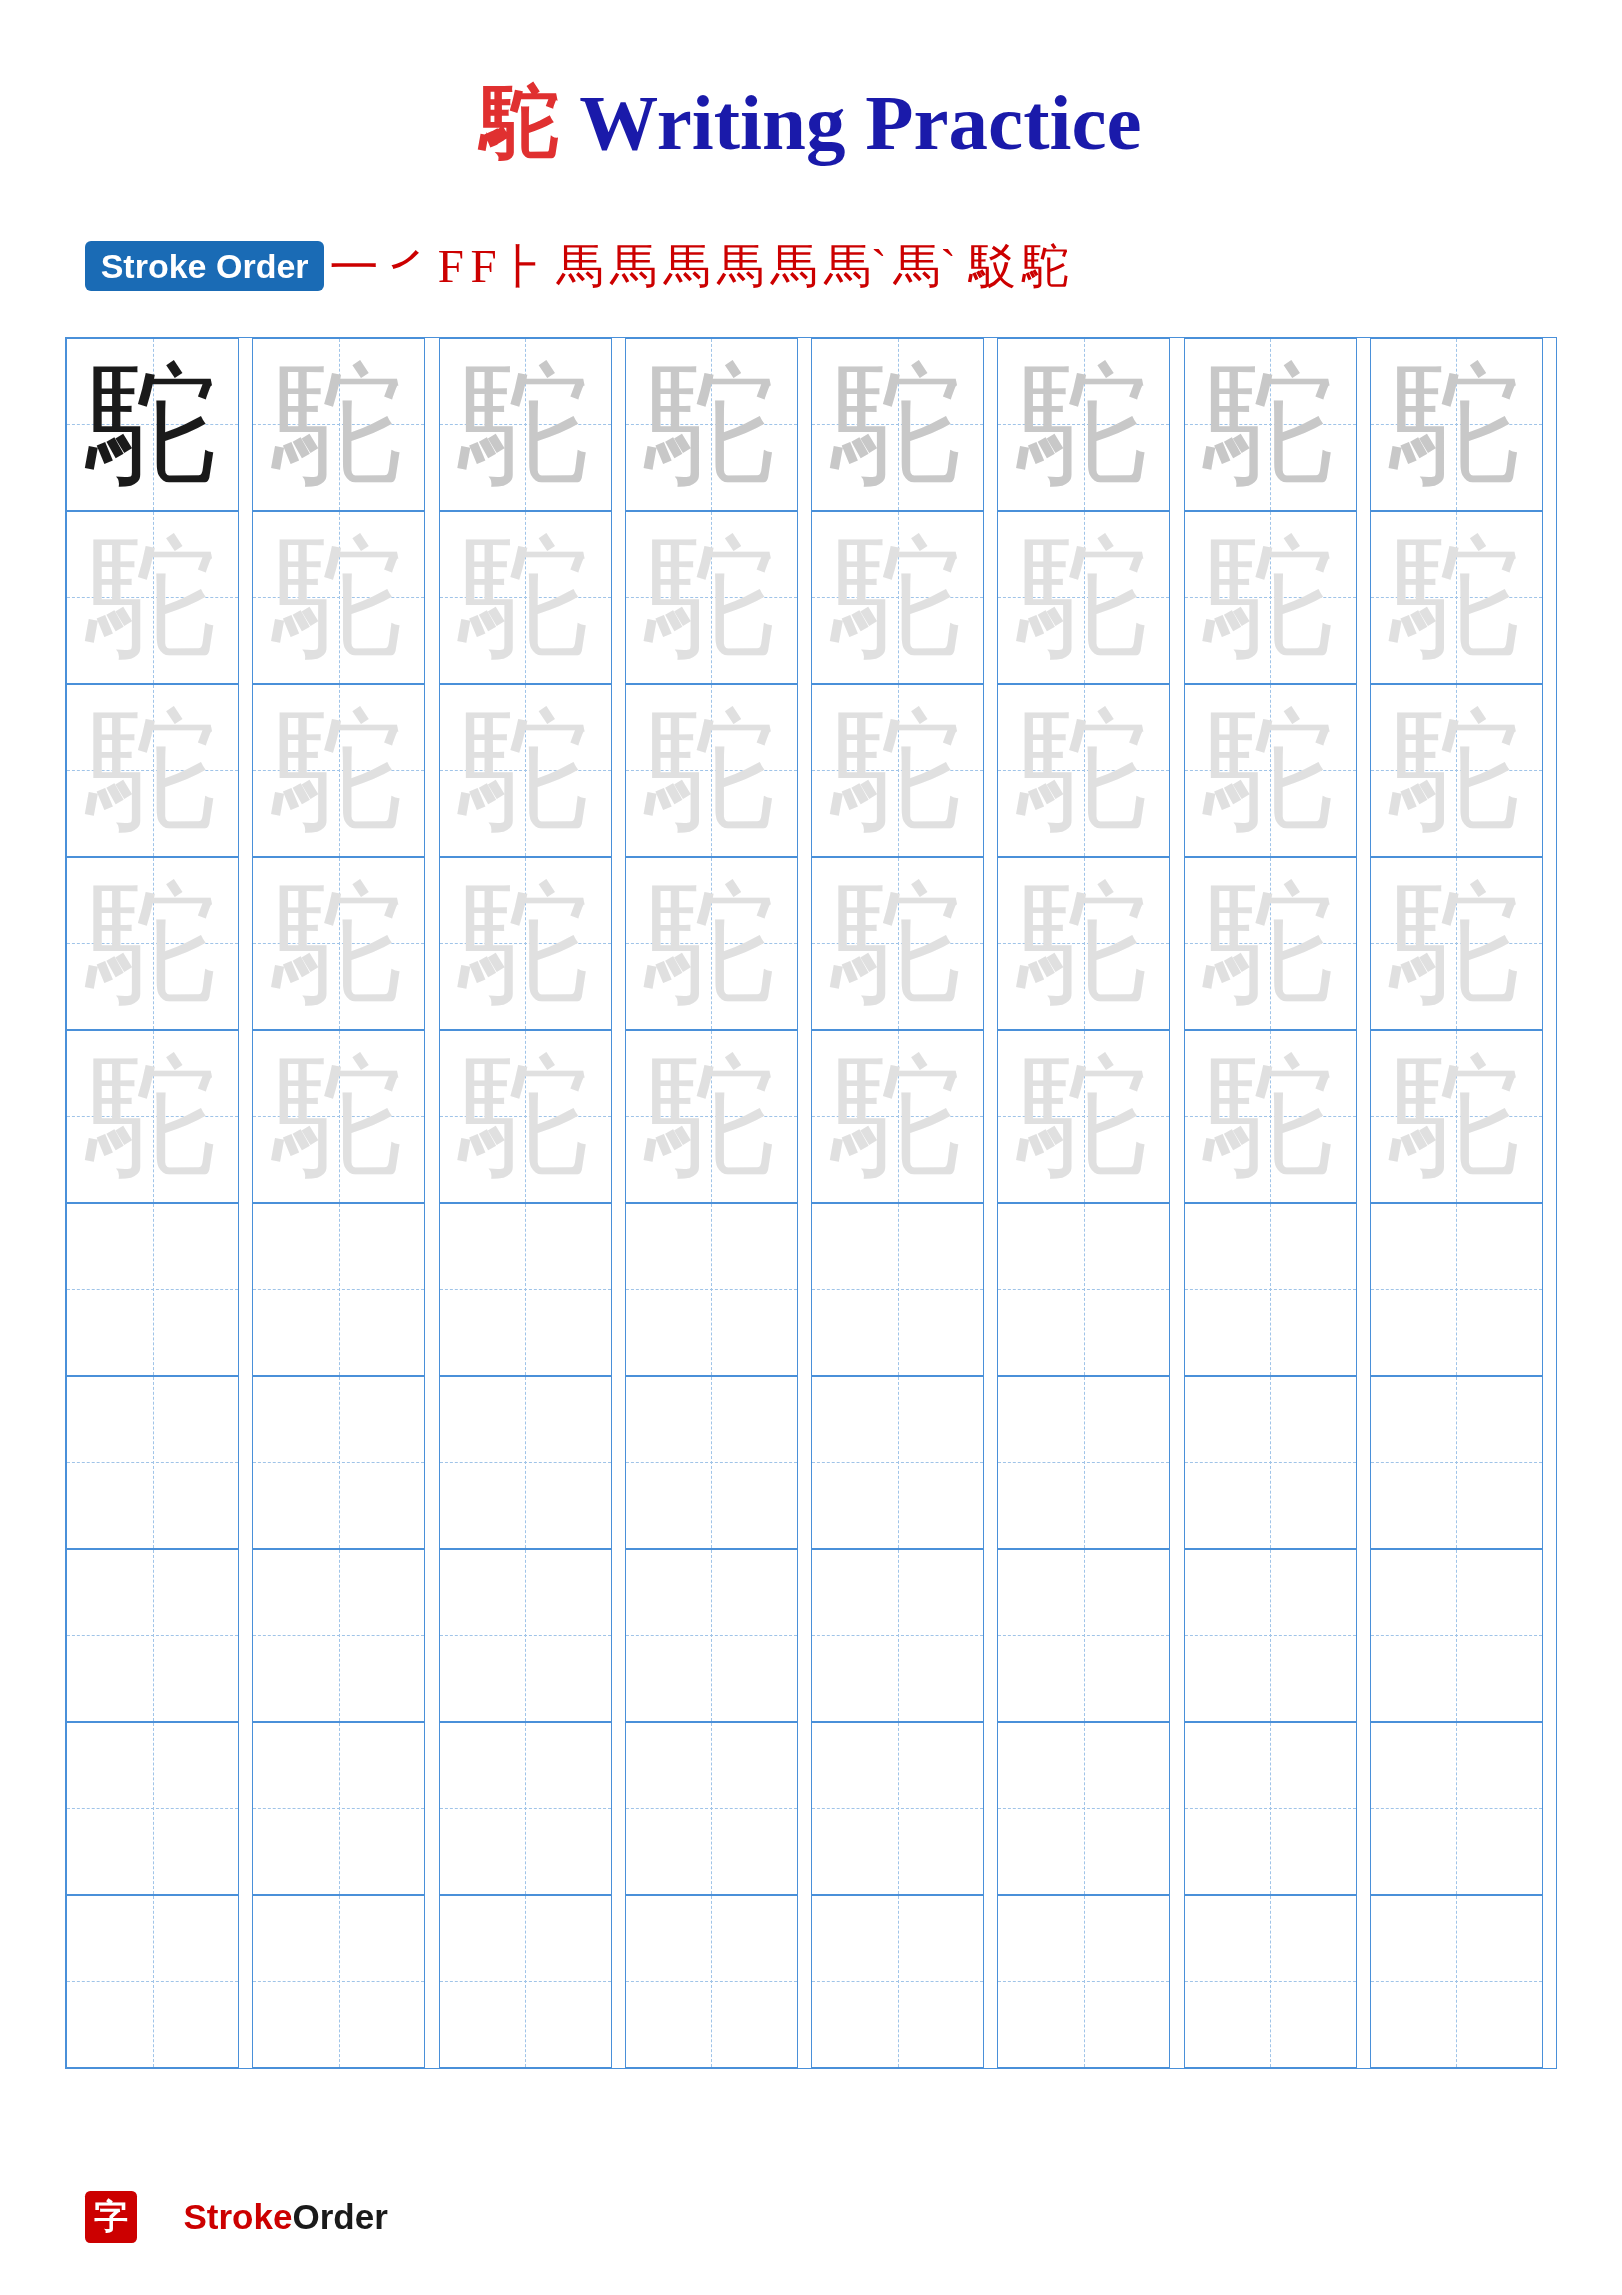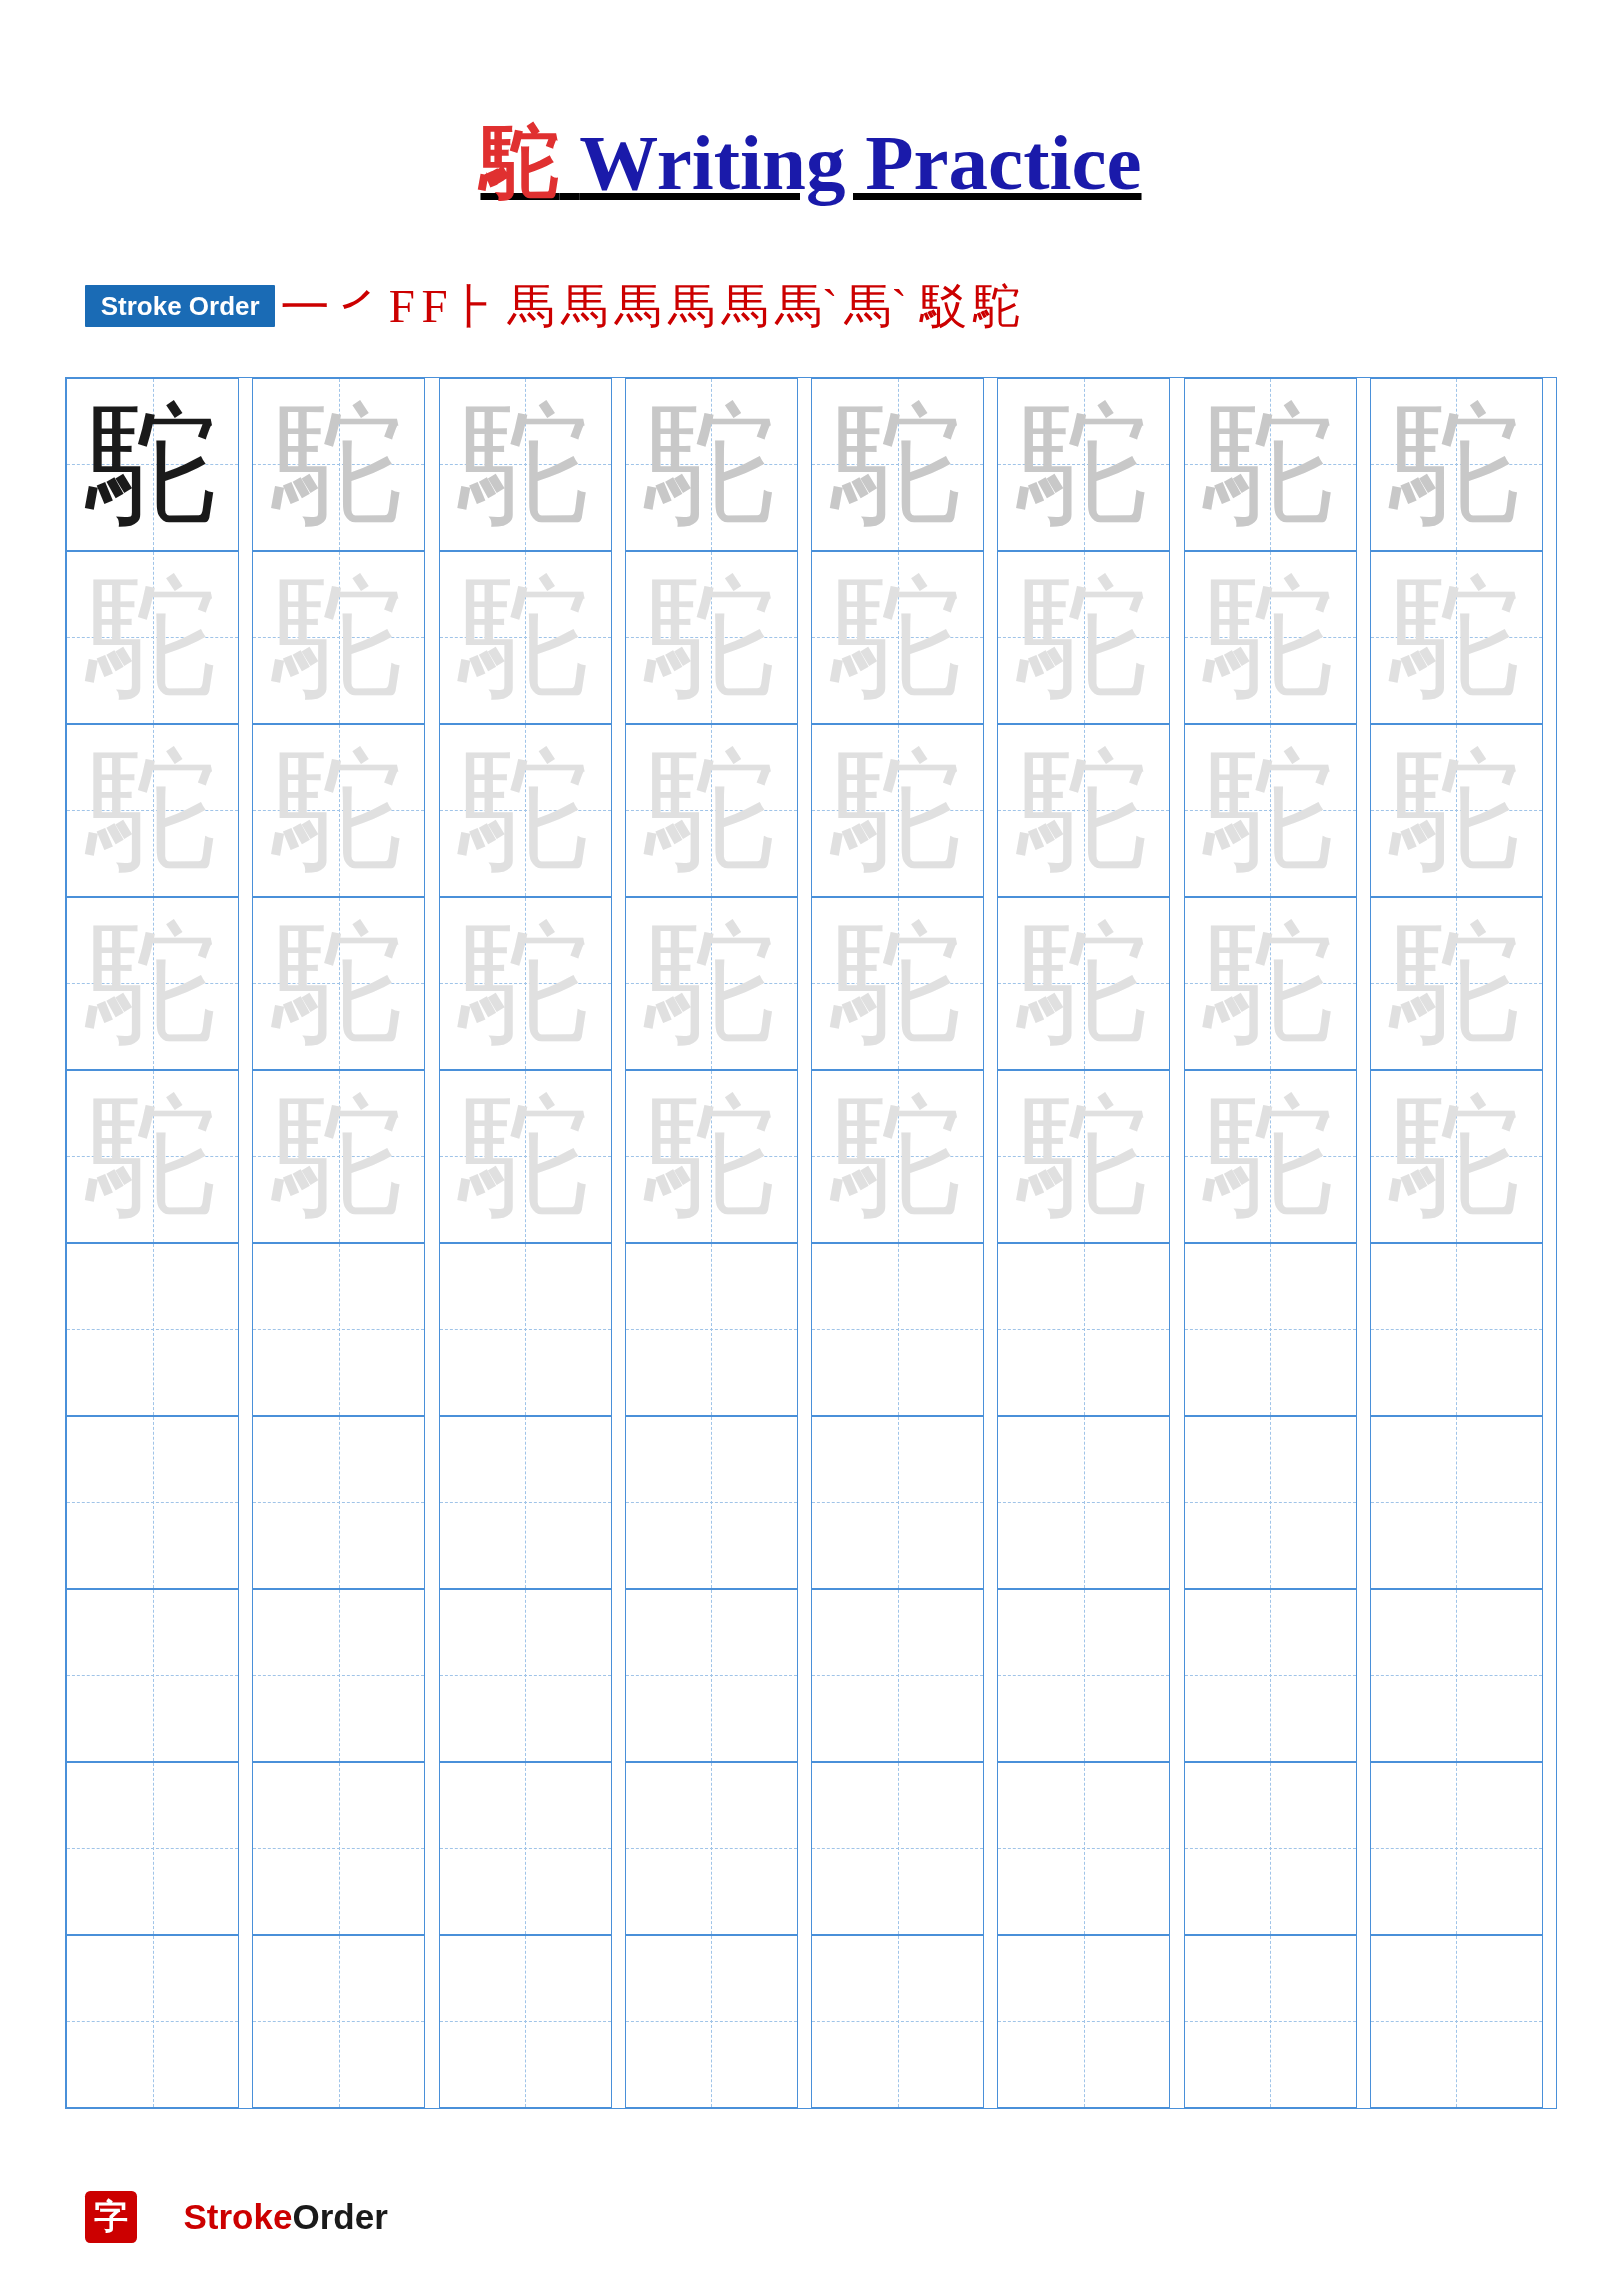--- a/index.html
+++ b/index.html
@@ -8,25 +8,24 @@
       width: 1622px;
       height: 2295px;
       background: #ffffff;
       font-family: serif;
       position: relative;
       overflow: hidden;
     }
 
     #page-title {
       text-align: center;
-      padding-top: 110px;
+      padding-top: 70px;
       padding-bottom: 39px;
       font-size: 79px;
       font-weight: bold;
-      text-decoration: underline;
     }
 
     #page-title .char {
       color: #e03030;
     }
 
     #page-title .text {
       color: #1a1aaa;
     }
 
@@ -36,22 +35,22 @@
       flex-wrap: wrap;
       align-items: center;
       gap: 6.5px;
       font-size: 47px;
     }
 
     .stroke-order-label {
       background: #1a6bb5;
       color: white;
       padding: 5.2px 15.7px;
-      border-radius: 1px;
-      font-size: 26px;
+      border-radius: 6px;
+      font-size: 34px;
       font-family: sans-serif;
       font-weight: bold;
       white-space: nowrap;
     }
 
     .stroke-step {
       color: #cc0000;
       font-size: 47px;
     }
 

